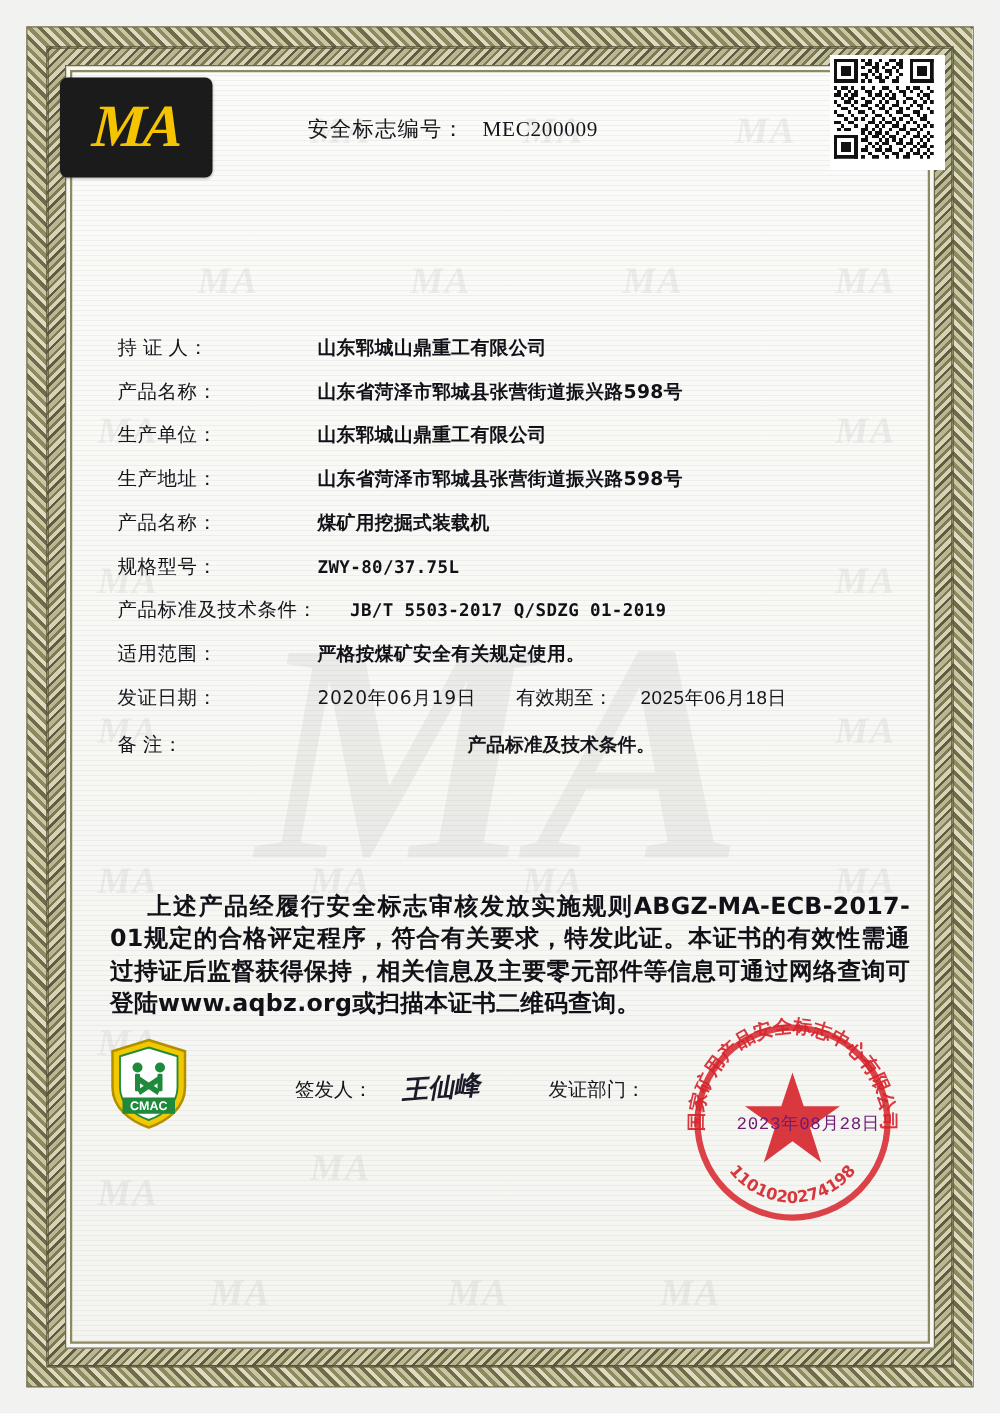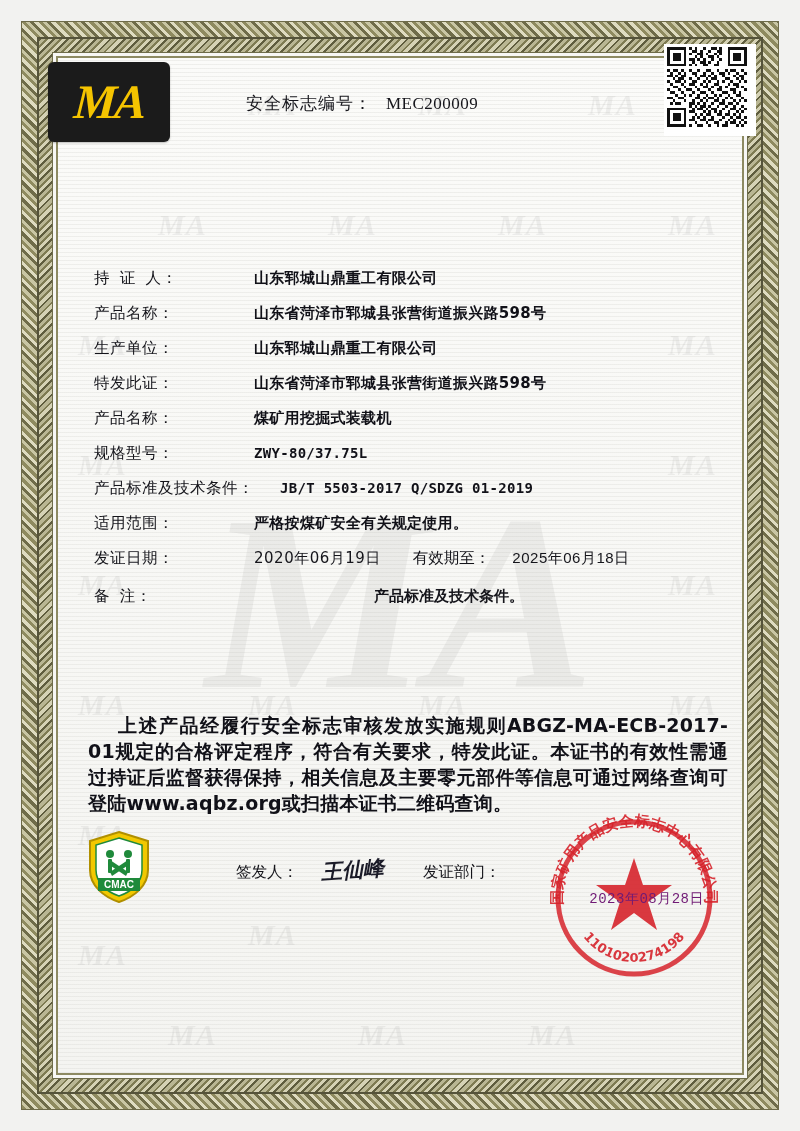--- a/index.html
+++ b/index.html
@@ -185,21 +185,21 @@
   }
   .field-row {
     display: flex;
     align-items: baseline;
     height: 35px;
     white-space: nowrap;
   }
   .f-label {
     width: 160px;
     flex: 0 0 160px;
-    font-family: Liberation Mono, monospace;
+    font-family: Liberation Serif, serif;
     font-size: 15.5px;
     letter-spacing: 0.5px;
     color: #14141a;
   }
   .f-label.wide { width: 186px; flex: 0 0 186px; }
   .f-value {
     font-family: "DejaVu Sans", sans-serif;
     font-weight: bold;
     font-size: 15px;
     letter-spacing: 0.3px;
@@ -281,21 +281,21 @@
   .sign-name {
     display: inline-block;
     margin-left: 18px;
     font-family: "Liberation Serif", serif;
     font-style: italic;
     font-weight: bold;
     font-size: 21px;
     color: #1b1b28;
     transform: rotate(-4deg);
   }
-  .issuer-label { margin-left: 34px; font-family: Liberation Mono, monospace; }
+  .issuer-label { margin-left: 50px; font-family: Liberation Mono, monospace; }
 
   
   .seal {
     position: absolute;
     right: 68px;
     top: 800px;
     width: 196px;
     height: 196px;
   }
   .seal svg { display: block; }
@@ -601,21 +601,21 @@
       </div>
       <div class="field-row">
         <span class="f-label">产品名称：</span>
         <span class="f-value">山东省菏泽市郓城县张营街道振兴路598号</span>
       </div>
       <div class="field-row">
         <span class="f-label">生产单位：</span>
         <span class="f-value">山东郓城山鼎重工有限公司</span>
       </div>
       <div class="field-row">
-        <span class="f-label">特发此证：</span>
+        <span class="f-label">生产地址：</span>
         <span class="f-value">山东省菏泽市郓城县张营街道振兴路598号</span>
       </div>
       <div class="field-row">
         <span class="f-label">产品名称：</span>
         <span class="f-value">煤矿用挖掘式装载机</span>
       </div>
       <div class="field-row">
         <span class="f-label">规格型号：</span>
         <span class="f-value mono">ZWY-80/37.75L</span>
       </div>

